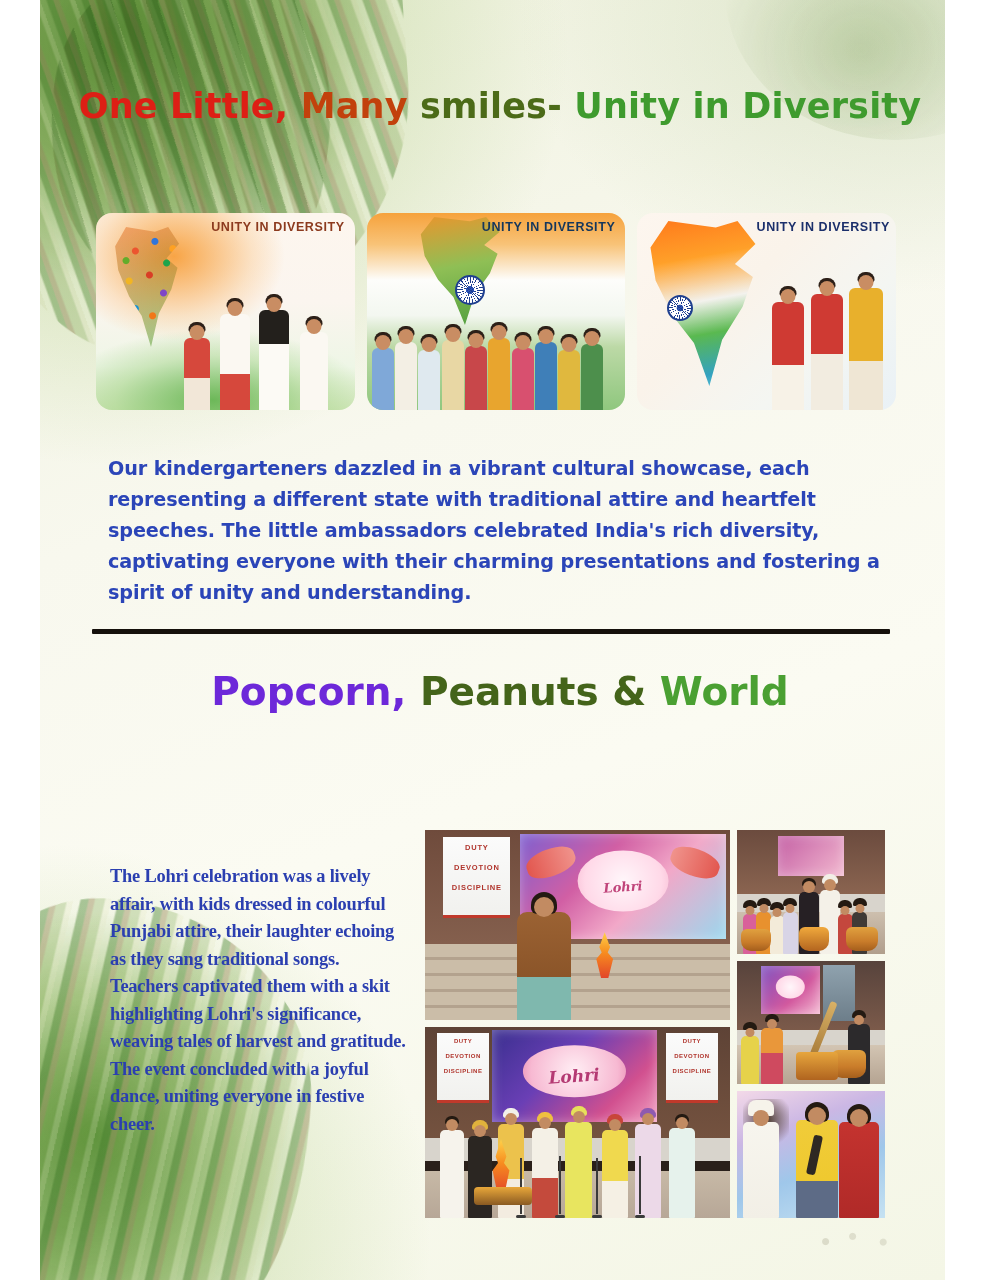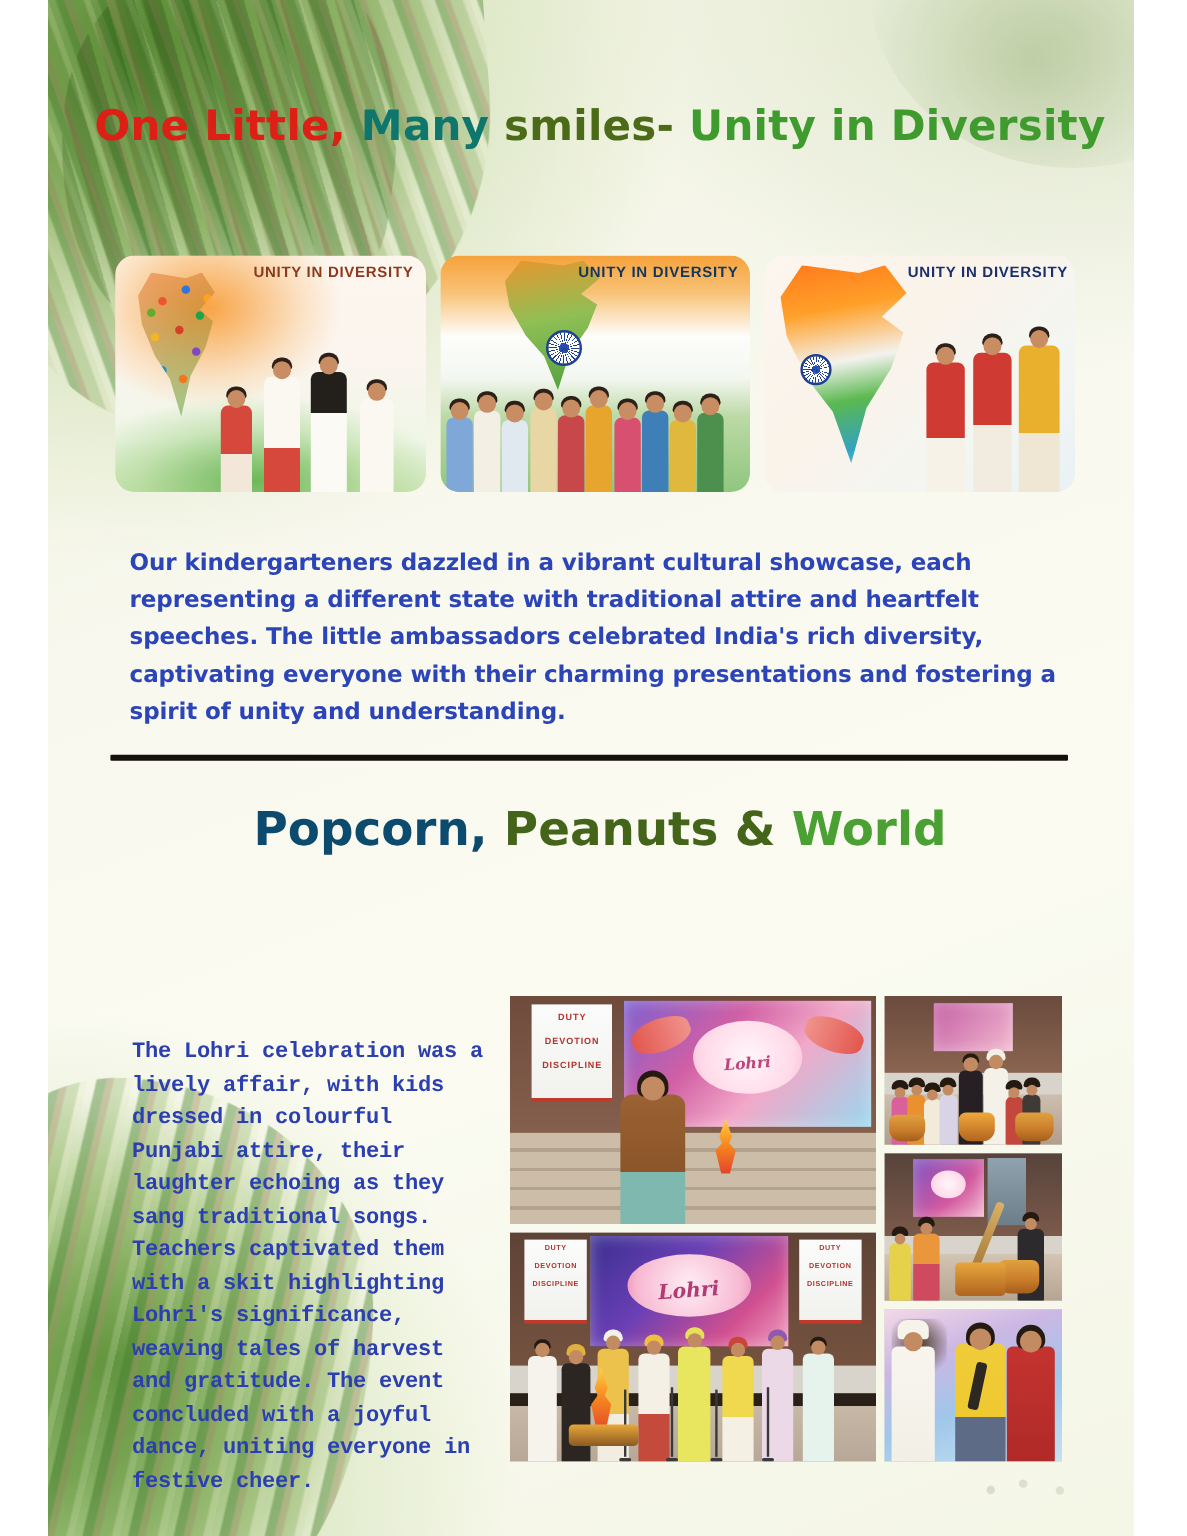--- a/index.html
+++ b/index.html
@@ -239,21 +239,21 @@
     font-size: 19.2px;
     line-height: 31px;
     color: #2b45b8;
     letter-spacing: -0.1px;
   }
   #para-lohri {
     position: absolute;
     left: 70px;
     top: 845px;
     width: 300px;
-    font-family: Liberation Mono, monospace;
+    font-family: Liberation Serif, serif;
     font-weight: 700;
     font-size: 18.4px;
     line-height: 27.5px;
     color: #2b3fb0;
     letter-spacing: -0.2px;
   }
 
   
   #divider {
     position: absolute;
@@ -356,21 +356,21 @@
   <div class="marble marble-tl"></div>
   <div class="marble marble-tl2"></div>
   <div class="marble marble-tr"></div>
   <div class="marble-bl-green"></div>
   <div class="marble marble-bl"></div>
 
   <div class="content">
 
     <div class="heading" id="heading-1">
       <span class="hw" style="color:#dd1f15">One Little,</span>
-      <span class="hw" style="color:#0f766e">Many</span>
+      <span class="hw" style="color:#c2410c">Many</span>
       <span class="hw" style="color:#4c6b18">smiles-</span>
       <span class="hw" style="color:#3f9b2e">Unity in Diversity</span>
     </div>
 
     <div class="photo-row">
 
       <div class="photo">
         <div class="p1-bg"></div>
         <div class="p1-map"></div>
 
@@ -459,21 +459,21 @@
         <div class="photo-cap cap-left-ish" style="color:#1b2f6b">UNITY IN DIVERSITY</div>
       </div>
     </div>
 
     <p id="para-unity">Our kindergarteners dazzled in a vibrant cultural showcase, each representing a different state with traditional attire and heartfelt speeches. The little ambassadors celebrated India's rich diversity, captivating everyone with their charming presentations and fostering a spirit of unity and understanding.</p>
 
     <div id="divider"></div>
 
     <div class="heading-2-wrap">
       <div>
-        <span class="hw" style="color:#0c4a6e">Popcorn,</span>
+        <span class="hw" style="color:#6d28d9">Popcorn,</span>
         <span class="hw" style="color:#44641a">Peanuts &amp;</span>
         <span class="hw" style="color:#4aa032">World</span>
       </div>
     </div>
 
     <p id="para-lohri">The Lohri celebration was a lively affair, with kids dressed in colourful Punjabi attire, their laughter echoing as they sang traditional songs. Teachers captivated them with a skit highlighting Lohri's significance, weaving tales of harvest and gratitude. The event concluded with a joyful dance, uniting everyone in festive cheer.</p>
 
     <div class="collage">
 
       <div class="collage-left">

